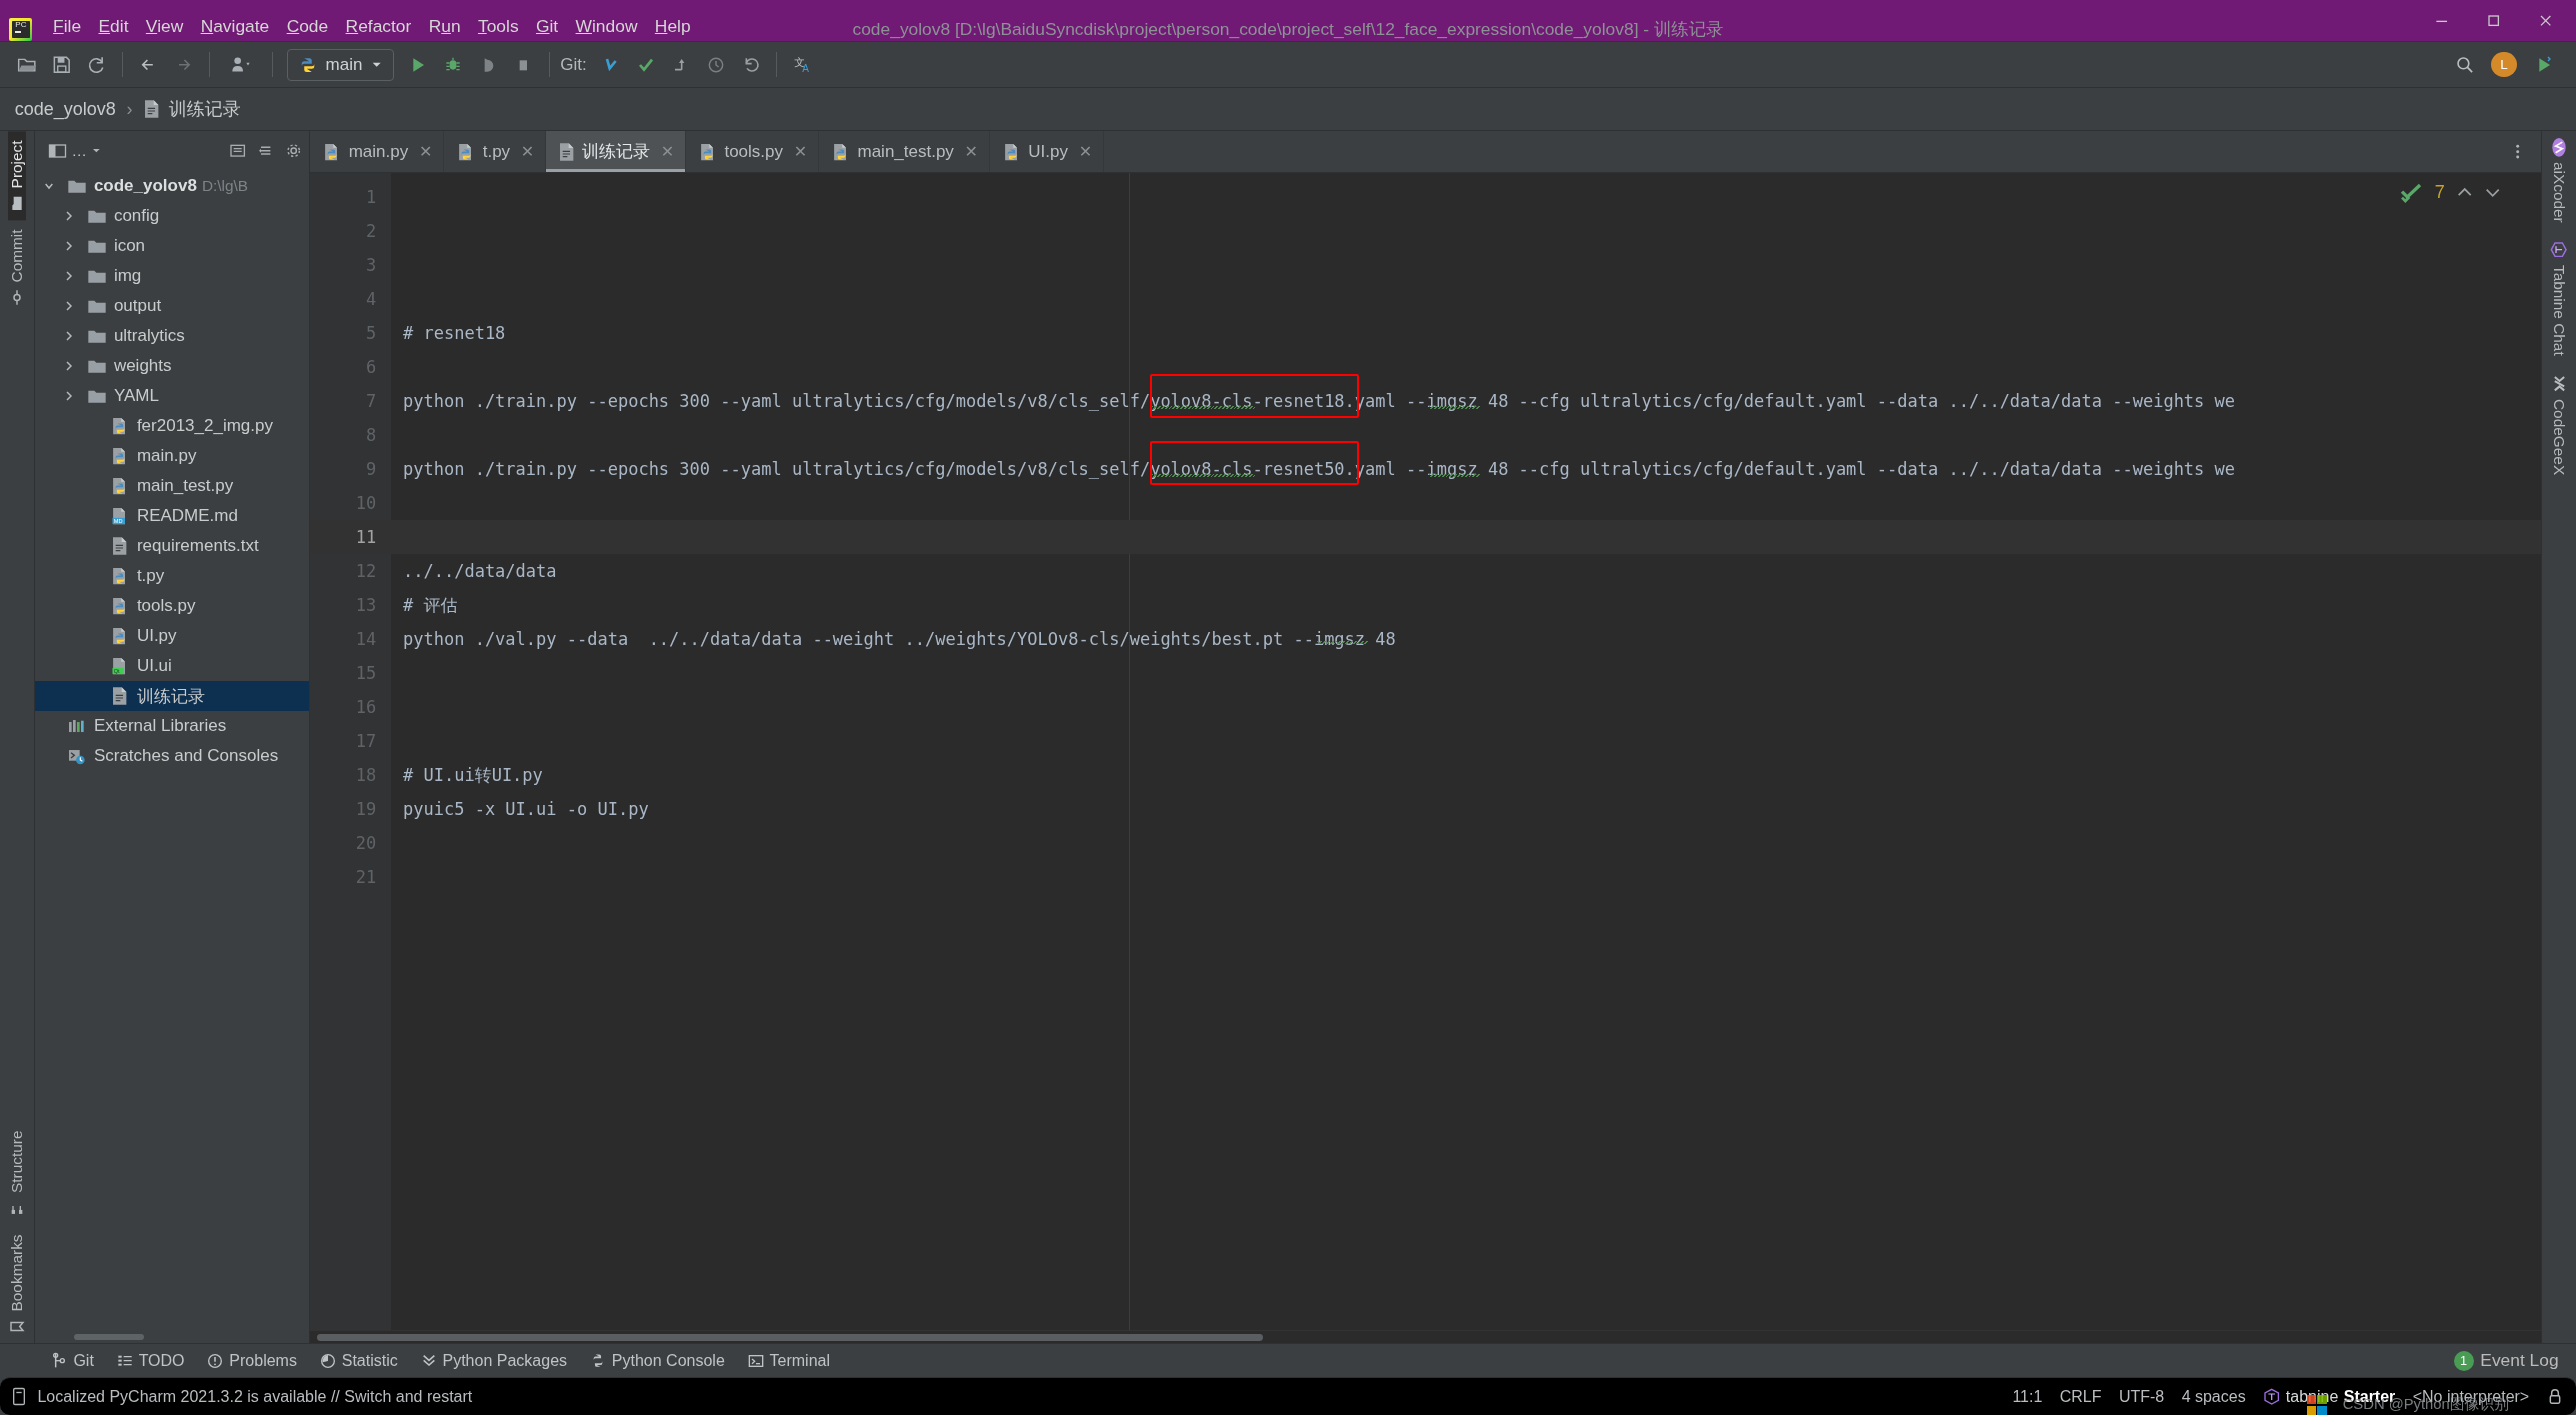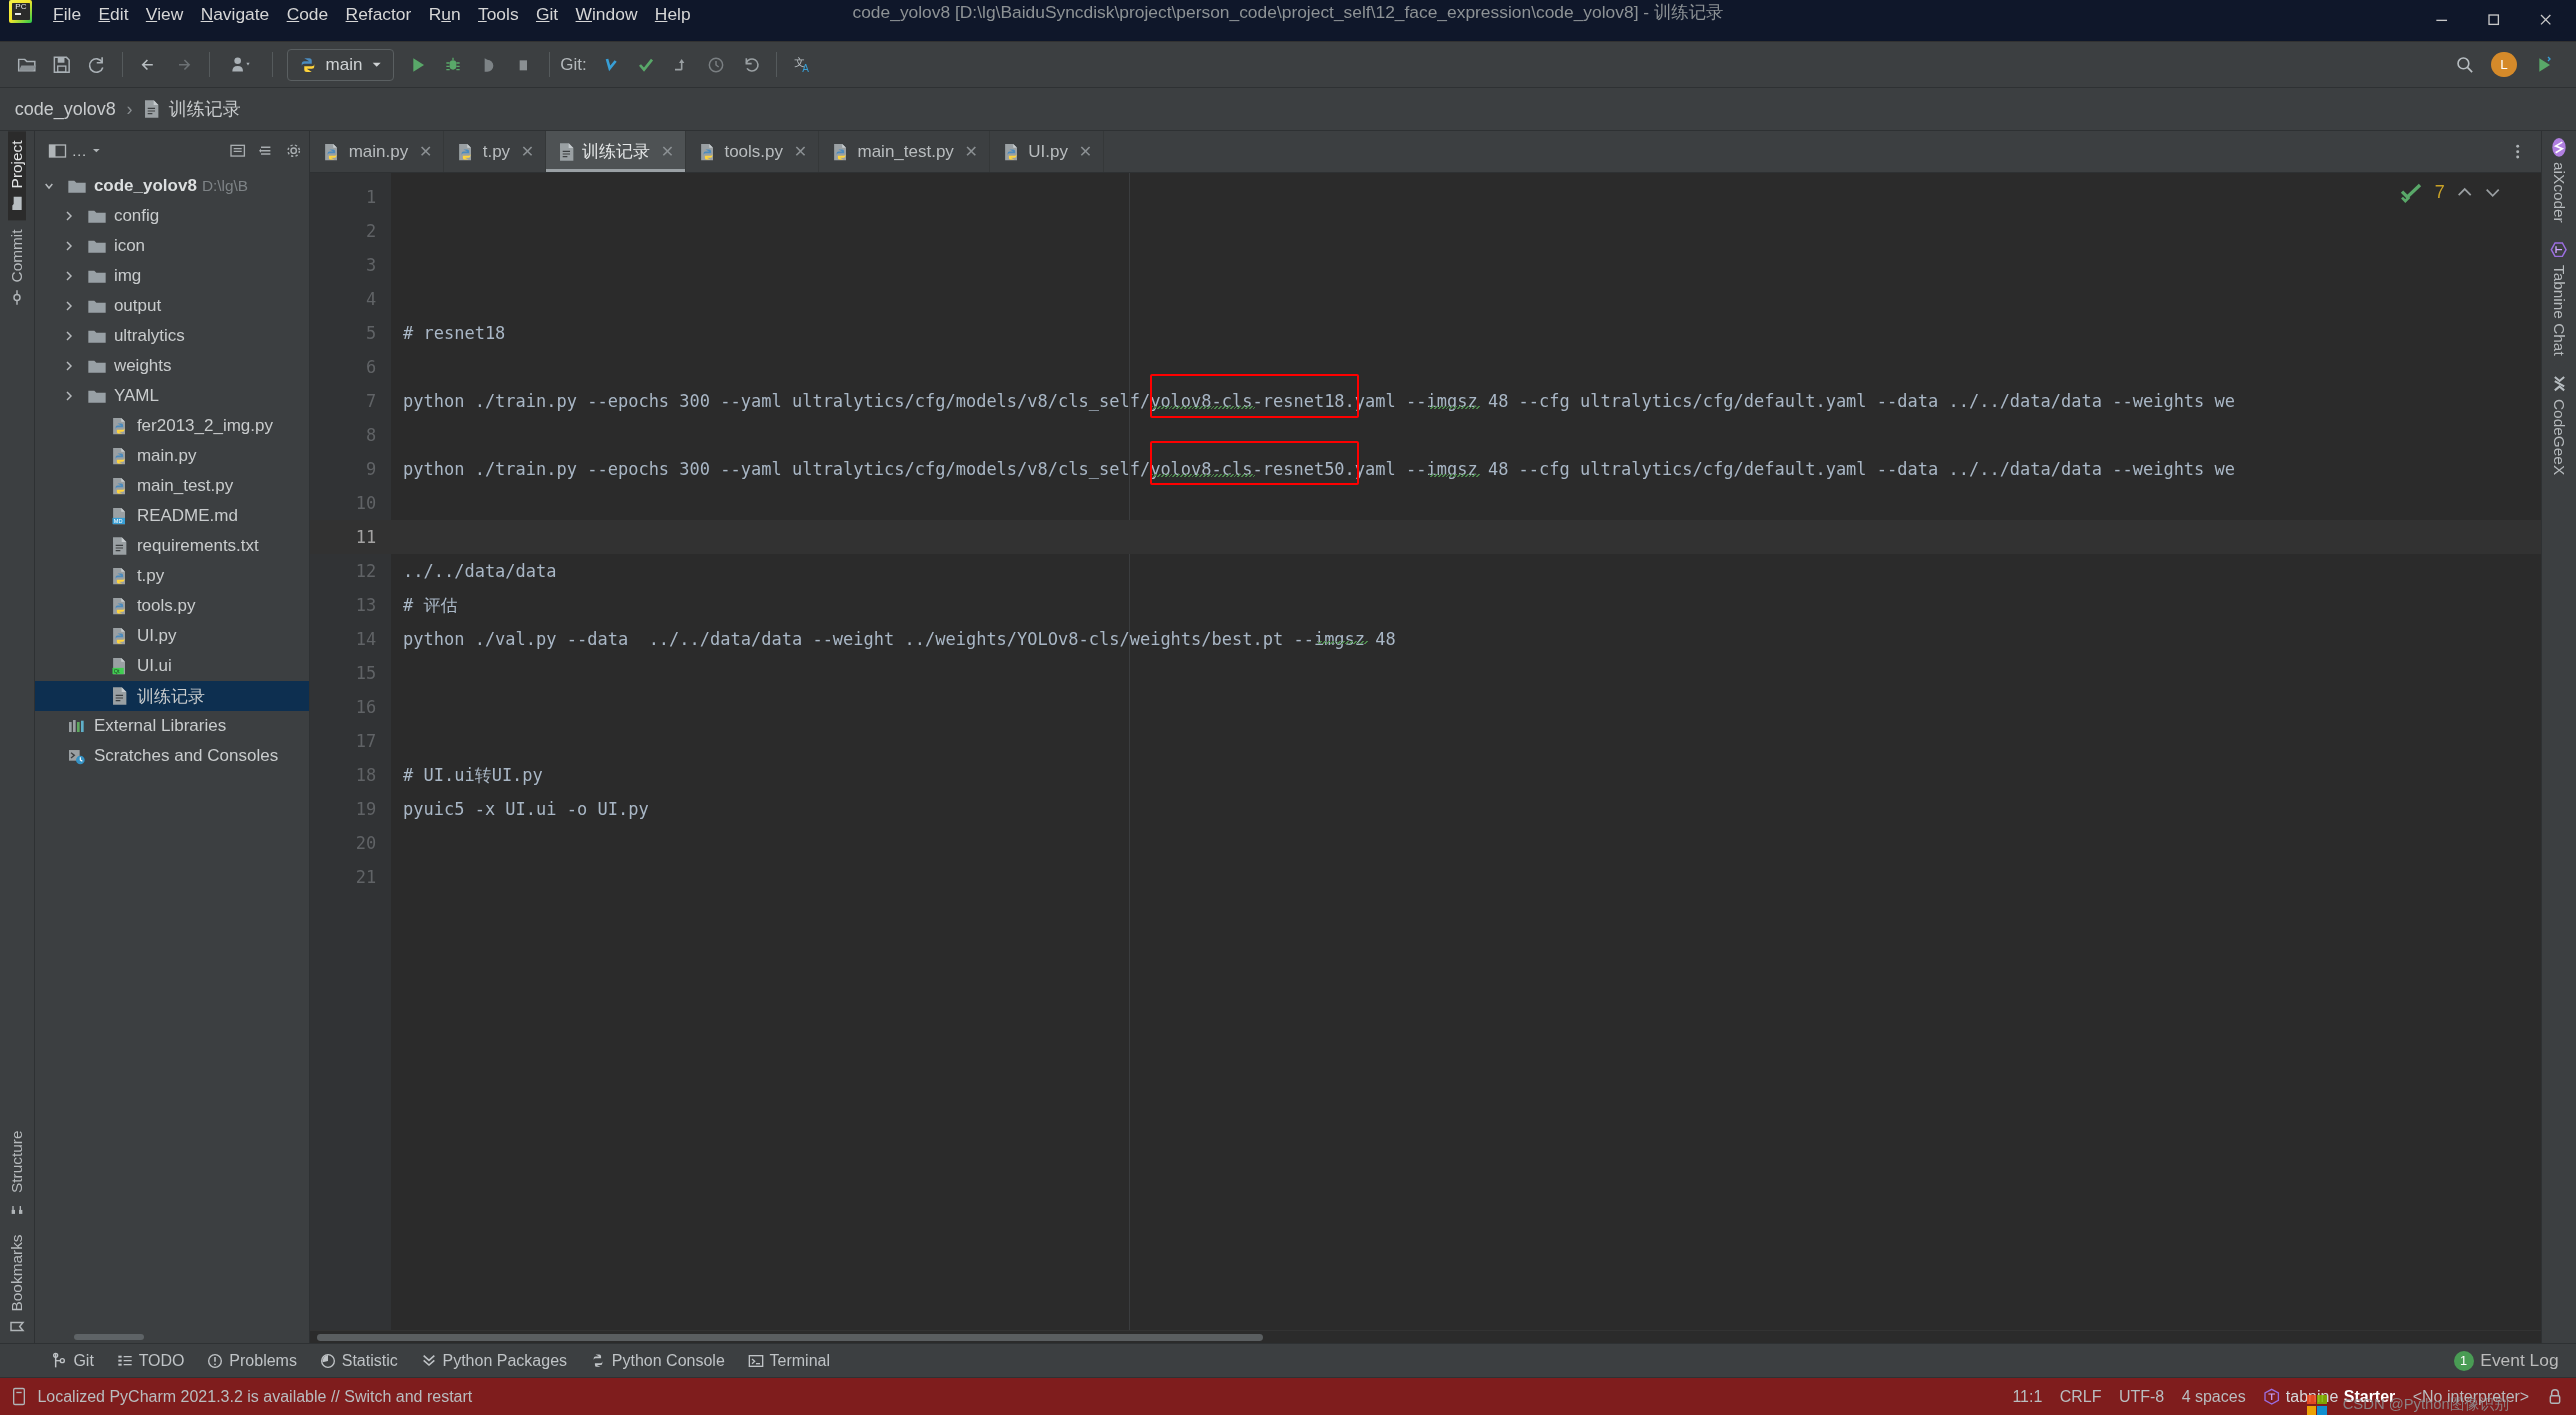--- a/index.html
+++ b/index.html
@@ -8,21 +8,21 @@
     background:#3c3f41;
     font-family:"Liberation Sans", sans-serif;
     color:#bbbbbb;
     font-size:17.4px;
     -webkit-font-smoothing:antialiased;
   }
   .app { width:2576px; height:1415px; display:flex; flex-direction:column; position:relative; }
 
   
   .titlebar {
-    height:42px; background:#0f172a; display:flex; align-items:flex-start;
+    height:42px; background:#701a75; display:flex; align-items:flex-end;
     border-bottom:0.7px solid #323232; flex:none; position:relative;
   }
   .pc-logo {
     width:23px; height:23px; margin-left:9.4px; margin-right:12px;
     background:linear-gradient(135deg,#f6f04a 0%,#f2e52b 48%,#25c94a 100%);
     border-radius:2px; position:relative; flex:none;
   }
   .pc-logo::after {
     content:""; position:absolute; left:2.7px; top:2.7px; right:2.7px; bottom:2.7px;
     background:#2b2b2b; border-radius:0.7px;
@@ -193,22 +193,22 @@
     display:flex; align-items:center; gap:6px; color:#bfc3c6; font-size:16px;
     padding:3.4px 11.4px; border-radius:2.7px;
   }
   .toolwin-bar .right { margin-left:auto; display:flex; align-items:center; padding-right:17.4px; gap:6.7px; }
   .evlog-badge {
     width:20px;height:20px;border-radius:50%;background:#499c54;color:#fff;
     display:flex;align-items:center;justify-content:center;font-size:12.7px;
   }
 
   .statusbar {
-    height:38px; background:#7f1d1d; display:flex; align-items:center; flex:none;
-    border-top:0.7px solid #2e3133; padding-left:10.7px; gap:0; position:relative;
+    height:38px; background:#000000; display:flex; align-items:center; flex:none;
+    border-top:0.7px solid #2e3133; padding-left:10.7px; gap:0; position:relative;border-radius:10px;
   }
   .sb-left { display:flex; align-items:center; gap:10.7px; color:#b9bdbf; font-size:16px; }
   .sb-right { margin-left:auto; display:flex; align-items:center; gap:17.4px; padding-right:13.4px;
               color:#b9bdbf; font-size:16px; }
   .tabnine-logo{ display:flex;align-items:center;gap:5.4px; }
   .tn-name{ color:#d6d9da; }
   .tn-starter{ color:#ffffff; font-weight:bold; }
   .watermark{
     position:absolute; right:67px; bottom:0px; color:#8e9396; font-size:14.8px; opacity:.85;
     display:flex; align-items:center; gap:16px; pointer-events:none;

